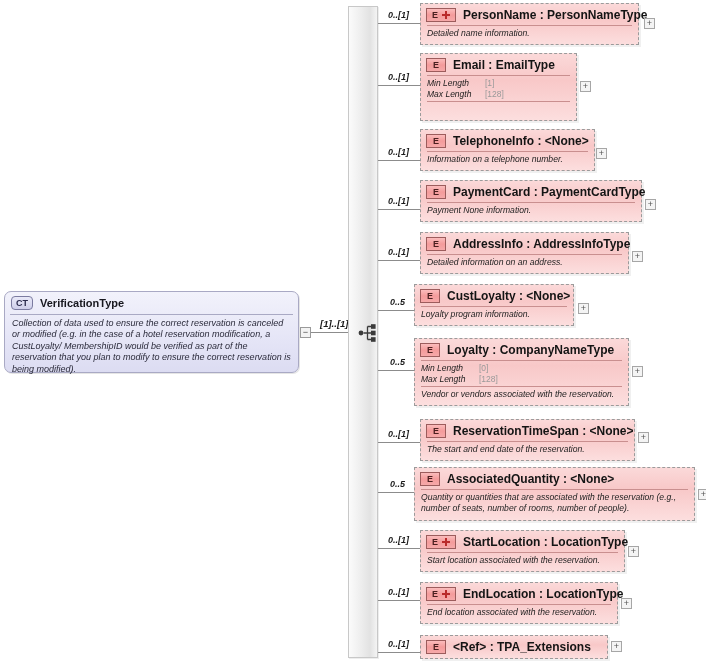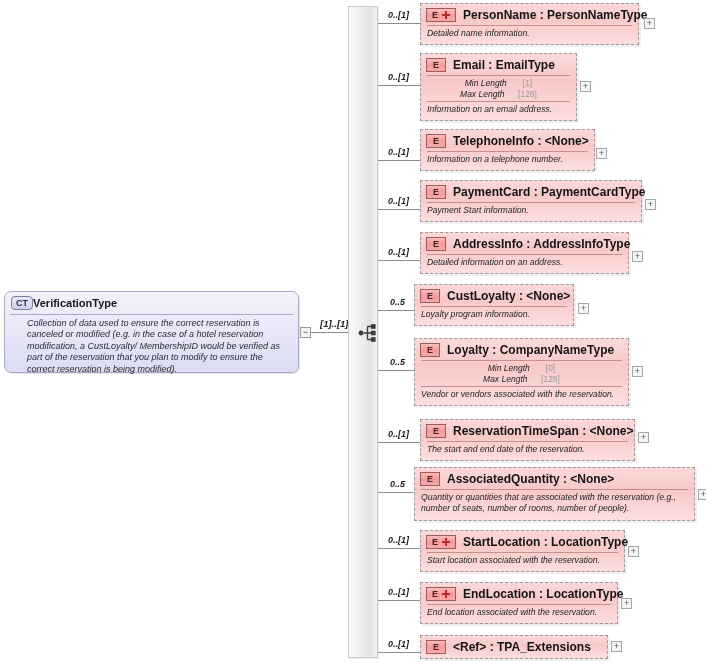--- a/index.html
+++ b/index.html
@@ -23,20 +23,21 @@
     width: 295px; height: 82px;
     background: linear-gradient(to bottom, #f2f2fb 0%, #e6e6f7 55%, #dcdcf2 100%);
     border: 1px solid #a9a9c4;
     border-radius: 7px;
     box-shadow: 1px 1px 0 rgba(0,0,0,0.10);
   }
   .ct-head {
     height: 22px;
     display: flex; align-items: center;
     padding: 0 6px;
+    gap: 7px;
   }
   .ct-badge {
     display: inline-flex; align-items: center; justify-content: center;
     width: 22px; height: 14px;
     border: 1px solid #7b7ba0;
     border-radius: 4px;
     background: linear-gradient(to bottom,#e9e9f8,#cfcfea);
     font-size: 9px; font-weight: bold; color: #2b2b4d;
     letter-spacing: 0px; line-height: 1;
   }
@@ -45,21 +46,20 @@
     white-space: nowrap;
   }
   .ct-sep {
     margin: 0 5px;
     border-top: 1px solid #a9a9c4;
   }
   .ct-doc {
     padding: 3px 7px 0 7px;
     font-size: 9px; font-style: italic; color: #2a2a3a;
     line-height: 11.4px;
-    margin-left: 15px;
   }
 
   
   .toggle {
     position: absolute;
     width: 11px; height: 11px;
     border: 1px solid #9a9a9a;
     background: #f3f3f3;
     display: flex; align-items: center; justify-content: center;
     font-size: 9px; line-height: 1; color: #444;
@@ -138,21 +138,21 @@
   }
   .el-sep {
     margin: 1px 6px 0 6px;
     border-top: 1px solid #c98f8f;
   }
   .el-facets {
     padding: 2px 6px 1px 6px;
     font-size: 8.5px;
     line-height: 10.5px;
   }
-  .facet-row { display: flex; justify-content: center; }
+  .facet-row { display: flex; }
   .facet-name {
     font-style: italic; color: #1c1c1c; width: 58px;
   }
   .facet-val { color: #9a9a9a; }
   .el-doc {
     padding: 2px 6px 0 6px;
     font-size: 8.6px; font-style: italic; color: #232323;
     line-height: 10.6px;
   }
 
@@ -235,21 +235,20 @@
       <div class="facet-row">
         <span class="facet-name">Min Length</span>
         <span class="facet-val">[1]</span>
       </div>
       <div class="facet-row">
         <span class="facet-name">Max Length</span>
         <span class="facet-val">[128]</span>
       </div>
     </div>
     <div class="el-sep"></div>
-    <div class="el-doc">Information on an email address.</div>
   </div>
   <div class="plusbox" style="left:580px; top:81px;">+</div>
 
   <div class="branch" style="left:378px; top:160px; width:42px;"></div>
   <div class="card" style="left:388px; top:147px;">0..[1]</div>
   <div class="el" style="left:420px; top:129px; width:175px; height:42px;">
     <div class="el-head">
       <span class="e-badge">E</span>
       <span class="el-name">TelephoneInfo : &lt;None&gt;</span>
     </div>
@@ -259,21 +258,21 @@
   <div class="plusbox" style="left:596px; top:148px;">+</div>
 
   <div class="branch" style="left:378px; top:209px; width:42px;"></div>
   <div class="card" style="left:388px; top:196px;">0..[1]</div>
   <div class="el" style="left:420px; top:180px; width:222px; height:42px;">
     <div class="el-head">
       <span class="e-badge">E</span>
       <span class="el-name">PaymentCard : PaymentCardType</span>
     </div>
     <div class="el-sep"></div>
-    <div class="el-doc">Payment Start information.</div>
+    <div class="el-doc">Payment None information.</div>
   </div>
   <div class="plusbox" style="left:645px; top:199px;">+</div>
 
   <div class="branch" style="left:378px; top:260px; width:42px;"></div>
   <div class="card" style="left:388px; top:247px;">0..[1]</div>
   <div class="el" style="left:420px; top:232px; width:209px; height:42px;">
     <div class="el-head">
       <span class="e-badge">E</span>
       <span class="el-name">AddressInfo : AddressInfoType</span>
     </div>

